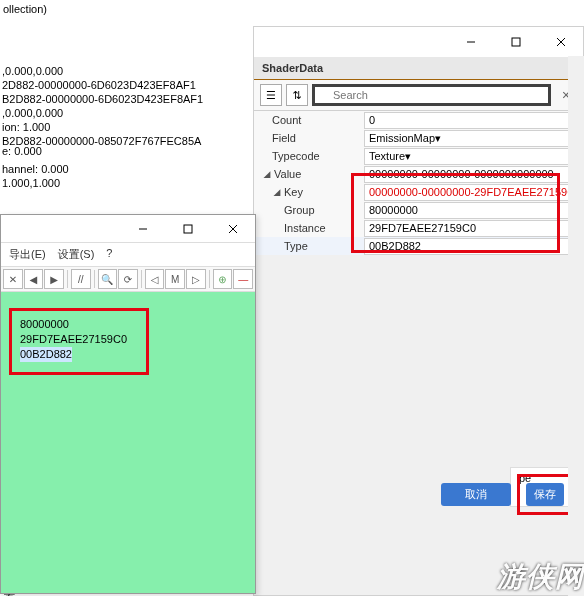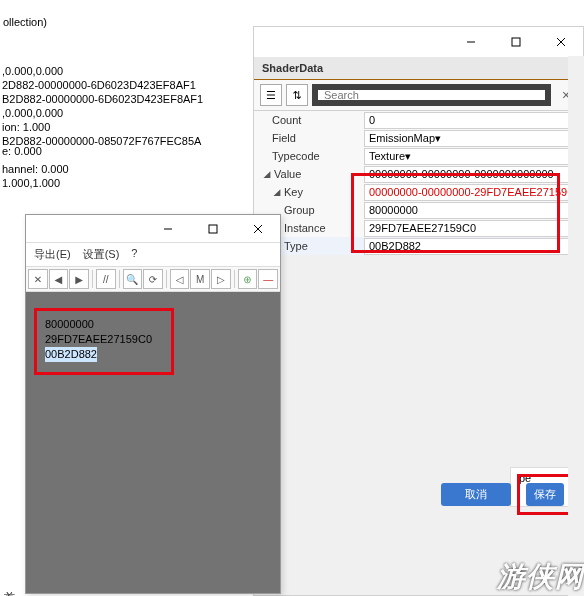--- a/index.html
+++ b/index.html
@@ -1,19 +1,19 @@
 <!DOCTYPE html>
 <html><head>
 <meta charset="utf-8">
 <style>
 * { margin: 0; padding: 0; box-sizing: border-box; font-family: "Microsoft YaHei", "Segoe UI", sans-serif; font-size: 11px; }
 body { background: #fff; width: 584px; height: 596px; overflow: hidden; position: relative; }
 
 .bg-text { position: absolute; color: #000; line-height: 14px; white-space: nowrap; }
-.bg1 { top: 2px; left: 3px; margin-top: 13px; }
+.bg1 { top: 2px; left: 3px; }
 .bg2 { top: 64px; left: 2px; }
 .bg3 { top: 78px; left: 2px; }
 .bg4 { top: 92px; left: 2px; }
 .bg5 { top: 106px; left: 2px; }
 .bg6 { top: 120px; left: 2px; }
 .bg7 { top: 134px; left: 2px; }
 .bg8 { top: 144px; left: 2px; }
 .bg9 { top: 162px; left: 2px; }
 .bg10 { top: 176px; left: 2px; }
 .bg11 { top: 590px; left: 4px; }
@@ -22,21 +22,21 @@
 .right-panel { position: absolute; left: 253px; top: 26px; right: 0; bottom: 0; background: #f0f0f0; border: 1px solid #d0d0d0; }
 .title-bar { display: flex; align-items: center; height: 30px; background: #fff; padding-left: 4px; }
 .title-bar .win-btns { margin-left: auto; display: flex; }
 .win-btn { width: 45px; height: 30px; display: flex; align-items: center; justify-content: center; color: #444; }
 .win-btn svg { width: 10px; height: 10px; }
 
 .shader-title { background: #e8e8e8; border-bottom: 1px solid #a16207; padding: 5px 8px; font-weight: bold; color: #333; }
 
 .search-row { display: flex; align-items: center; padding: 4px 6px; gap: 4px; border-bottom: 1px solid #d0d0d0; background: #f8f8f8; }
 .icon-btn { width: 22px; height: 22px; border: 1px solid #aaa; background: #fff; display: flex; align-items: center; justify-content: center; }
-.search-input { flex: 1; height: 22px; border: 6px solid #404040; padding: 0 6px; background: #fff; }
+.search-input { flex: 1; height: 22px; border: 3px solid #404040; padding: 0 18px; background: #fff; }
 .close-search { width: 22px; height: 22px; display: flex; align-items: center; justify-content: center; color: #666; }
 
 .prop-table { background: #f8f8f8; }
 .prop-row { display: flex; align-items: center; height: 18px; }
 .prop-label { width: 110px; padding-left: 8px; color: #333; display: flex; align-items: center; gap: 2px; }
 .prop-val { flex: 1; background: #fff; border: 1px solid #d0d0d0; height: 17px; padding: 0 4px; display: flex; align-items: center; overflow: hidden; white-space: nowrap; }
 .prop-val.dropdown { justify-content: flex-start; }
 .tree-arrow { display: inline-block; width: 10px; text-align: center; color: #555; font-size: 9px; }
 .indent1 { padding-left: 18px; }
 .indent2 { padding-left: 30px; }
@@ -46,21 +46,21 @@
 .pe-region { position: absolute; left: 256px; top: 440px; right: 4px; height: 40px; background: #fff; border: 1px solid #ddd; padding: 4px 8px; }
 
 .footer-btns { position: absolute; right: 10px; bottom: 80px; display: flex; gap: 6px; align-items: center; }
 .btn-cancel { background: #3a78d0; color: #fff; border-radius: 3px; padding: 4px 24px; font-size: 11px; }
 .btn-save { background: #3a78d0; color: #fff; border-radius: 3px; padding: 4px 8px; font-size: 11px; }
 .redbox3 { border: 3px solid #e30613; padding: 6px; }
 
 .watermark { position: absolute; right: 0; bottom: 0; font-size: 28px; font-family: "KaiTi","STKaiti",serif; color: #fff; text-shadow: 0 0 3px #000; letter-spacing: 1px; pointer-events: none; font-style: italic; font-weight: bold; opacity: 0.85; }
 
 
-.popup { position: absolute; left: 0; top: 214px; width: 256px; height: 380px; background: #737373; border: 1px solid #999; box-shadow: 2px 2px 6px rgba(0,0,0,.15); margin-left: 25px; }
+.popup { position: absolute; left: 0; top: 214px; width: 256px; height: 380px; background: #86efac; border: 1px solid #999; box-shadow: 2px 2px 6px rgba(0,0,0,.15); }
 .popup .title-bar { height: 28px; border-bottom: 1px solid #ddd; }
 .popup-menu { display: flex; gap: 12px; padding: 4px 8px; border-bottom: 1px solid #ddd; background: #fff; }
 .popup-menu span { color: #333; }
 .popup-toolbar { display: flex; align-items: center; gap: 1px; padding: 2px; border-bottom: 1px solid #ddd; background: #f8f8f8; flex-wrap: nowrap; }
 .tb-btn { width: 20px; height: 20px; border: 1px solid #bbb; background: #fff; display: flex; align-items: center; justify-content: center; color: #555; font-size: 10px; }
 .tb-sep { width: 1px; height: 18px; background: #ccc; margin: 0 2px; }
 .popup-body { padding: 16px 8px; }
 .data-box { border: 3px solid #e30613; width: 140px; padding: 6px 8px 10px 8px; }
 .data-box div { line-height: 15px; }
 .sel { background: #cde6ff; }

